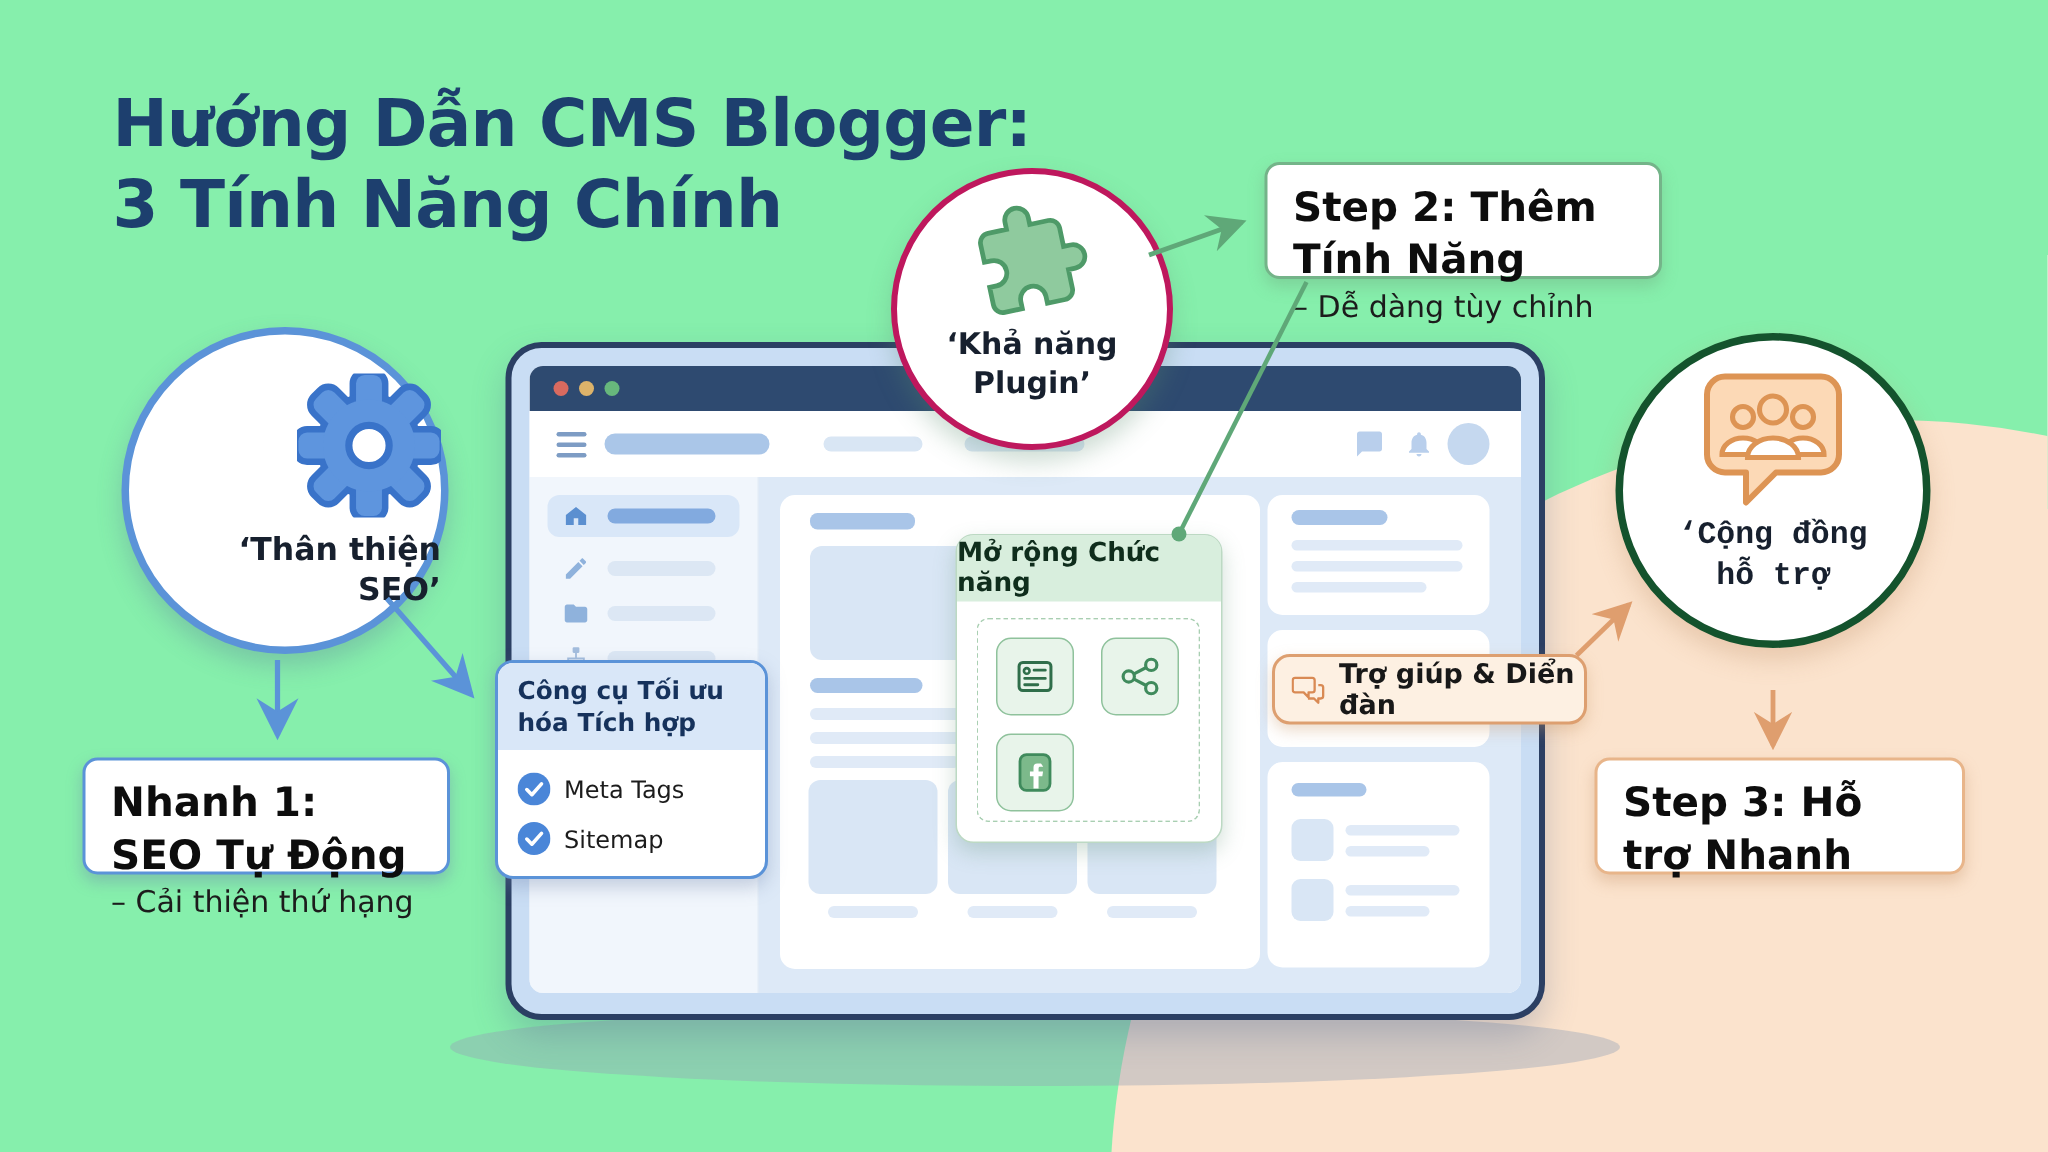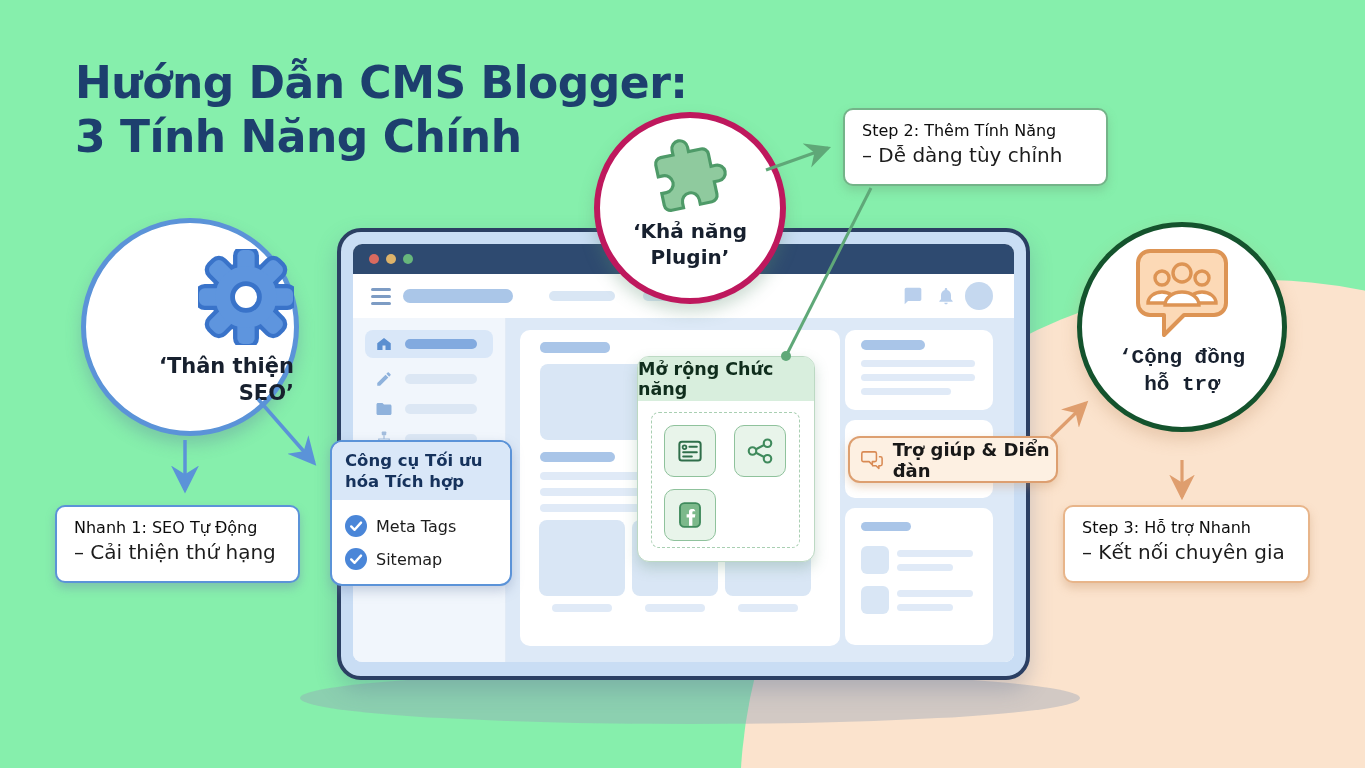--- a/index.html
+++ b/index.html
@@ -51,26 +51,26 @@
   .ext-dashed{left:13px;top:55px;width:149px;height:136px;border:1.5px dashed #a9cfb2;border-radius:8px;box-sizing:border-box;}
   .ext-tile{width:52px;height:52px;background:#e8f4ea;border:1.5px solid #8fc29c;border-radius:10px;box-sizing:border-box;display:flex;align-items:center;justify-content:center;}
 
   .help-box{left:848px;top:436px;width:210px;height:47px;background:#fdf0e2;border:2.5px solid #dd9f70;border-radius:12px;z-index:5;box-shadow:0 4px 10px rgba(200,150,100,.35);box-sizing:border-box;display:flex;align-items:center;padding-left:11px;}
   .help-box span{font-size:18px;font-weight:bold;color:#181818;margin-left:9px;}
 
   
   .circle{border-radius:50%;background:#fff;z-index:6;text-align:center;box-sizing:content-box;}
   .circle .lbl{font-weight:bold;color:#17202e;line-height:1.3;}
   .seo-circle{left:81px;top:218px;width:208px;height:208px;border:5px solid #5b93d8;box-shadow:0 8px 16px rgba(90,110,150,.30);text-align:right;}
-  .plugin-circle{left:594px;top:112px;width:180px;height:180px;border:6px solid #be185d;box-shadow:0 8px 16px rgba(90,140,110,.30);z-index:6;}
+  .plugin-circle{left:594px;top:112px;width:180px;height:180px;border:4px solid #be185d;box-shadow:0 8px 16px rgba(90,140,110,.30);z-index:6;}
   .community-circle{left:1077px;top:222px;width:200px;height:200px;border:5px solid #14532d;box-shadow:0 8px 16px rgba(190,140,100,.30);font-family:Liberation Mono, monospace;}
 
   
   .step{background:#fff;border-radius:10px;z-index:7;box-sizing:border-box;padding:11px 17px;}
-  .step .t{font-size:16px;font-weight:normal;color:#0d0d0d;line-height:1.3;}
+  .step .t{font-size:27px;font-weight:bold;color:#0d0d0d;line-height:1.3;}
   .step .s{font-size:20px;color:#1c1c1c;line-height:1.3;}
   .step1{left:55px;top:505px;width:245px;height:78px;border:2.5px solid #5b93d8;box-shadow:0 5px 10px rgba(110,130,170,.40);}
   .step2{left:843px;top:108px;width:265px;height:78px;border:2.5px solid #74b489;box-shadow:0 5px 10px rgba(110,160,120,.35);}
   .step3{left:1063px;top:505px;width:247px;height:78px;border:2.5px solid #e8b58a;box-shadow:0 5px 10px rgba(200,150,110,.40);}
 
   .connectors{left:0;top:0;width:1365px;height:768px;z-index:8;pointer-events:none;}
 </style>
 </head>
 <body>
 
@@ -293,21 +293,20 @@
   <div class="abs step step1">
     <div class="t">Nhanh 1: SEO Tự Động</div>
     <div class="s">– Cải thiện thứ hạng</div>
   </div>
   <div class="abs step step2">
     <div class="t">Step 2: Thêm Tính Năng</div>
     <div class="s">– Dễ dàng tùy chỉnh</div>
   </div>
   <div class="abs step step3">
     <div class="t">Step 3: Hỗ trợ Nhanh</div>
-    <div class="s">– Kết nối chuyên gia</div>
   </div>
 
   <svg class="abs connectors">
     <defs>
       <marker id="ah-blue" markerWidth="10" markerHeight="10" refX="7" refY="4" orient="auto">
           <path d="M0,0 L8,4 L0,8 L2.5,4 Z" fill="#5b93d8"></path>
         </marker>
       <marker id="ah-green" markerWidth="10" markerHeight="10" refX="7" refY="4" orient="auto">
           <path d="M0,0 L8,4 L0,8 L2.5,4 Z" fill="#5fa878"></path>
         </marker>

